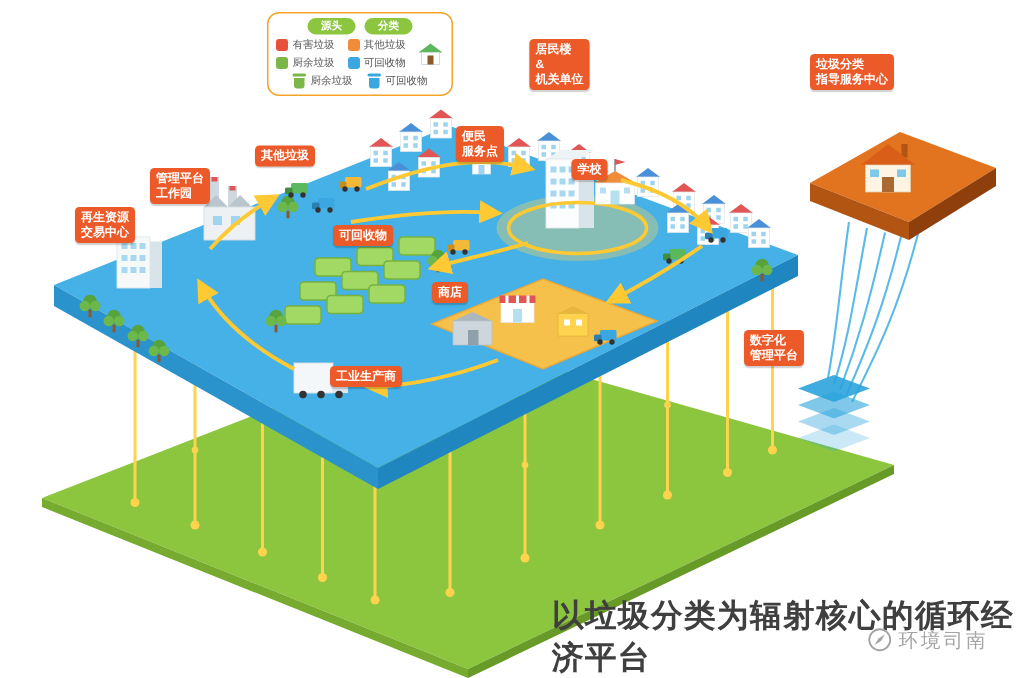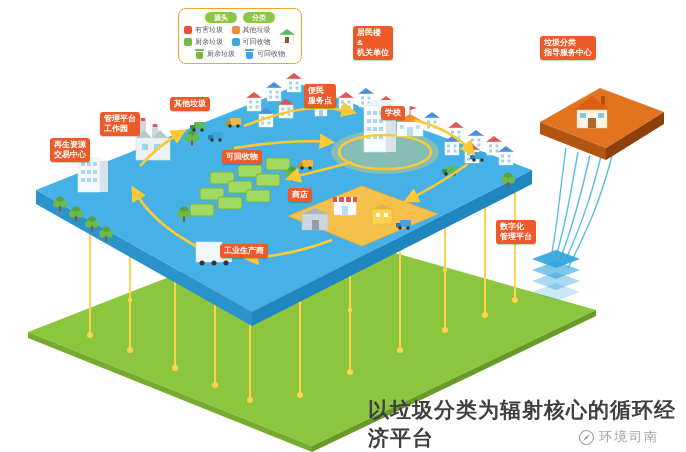--- a/index.html
+++ b/index.html
@@ -24,21 +24,21 @@
   .swatch{width:8px;height:8px;border-radius:2px;flex:none;}
   .legend-label{font-size:7px;color:#555;white-space:nowrap;}
   .legend-bins{display:flex;justify-content:center;gap:10px;margin-top:2px;}
   .legend-bin{display:flex;align-items:center;gap:3px;}
   .bin{display:inline-flex;flex-direction:column;align-items:center;width:9px;}
   .bin-lid{width:9px;height:2px;border-radius:1px;}
   .bin-body{width:7px;height:7px;border-radius:0 0 2px 2px;margin-top:.5px;}
 
   .caption{position:absolute;left:368px;top:396px;font-size:21px;font-weight:bold;
            color:#3f3f3f;letter-spacing:1px;z-index:5;}
-  .brand{position:absolute;left:578px;top:428px;display:flex;align-items:center;gap:4px;
+  .brand{position:absolute;left:578px;top:418px;display:flex;gap:4px;
          color:#a3a3a3;font-size:13px;letter-spacing:2px;z-index:5;}
 </style>
 </head>
 <body>
 
 <div class="stage">
 
 <svg class="scene" width="686" height="452" viewBox="0 0 686 452">
   <defs>
     <marker id="ah" markerWidth="6" markerHeight="6" refX="4" refY="3" orient="auto">

